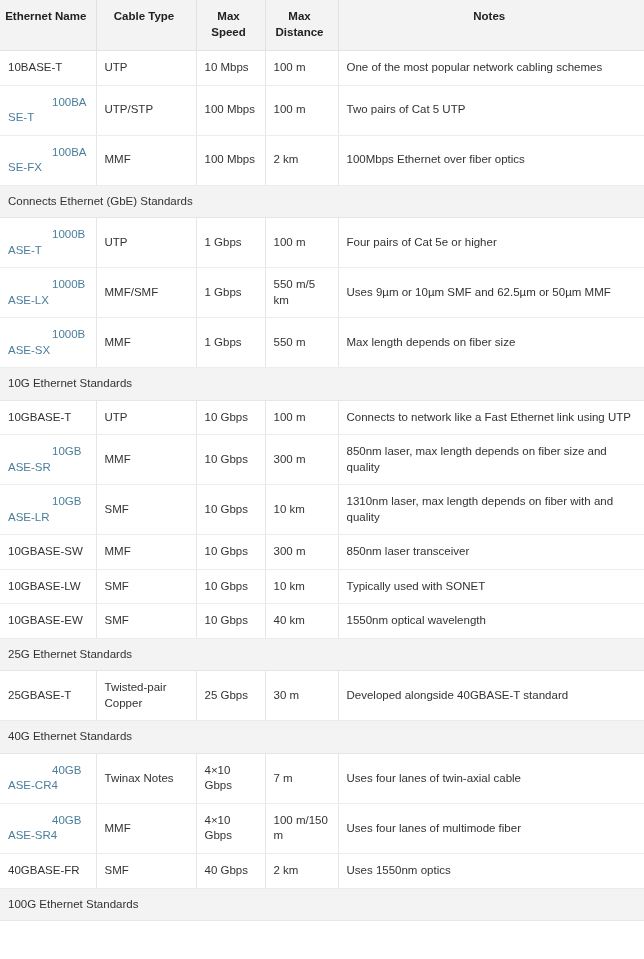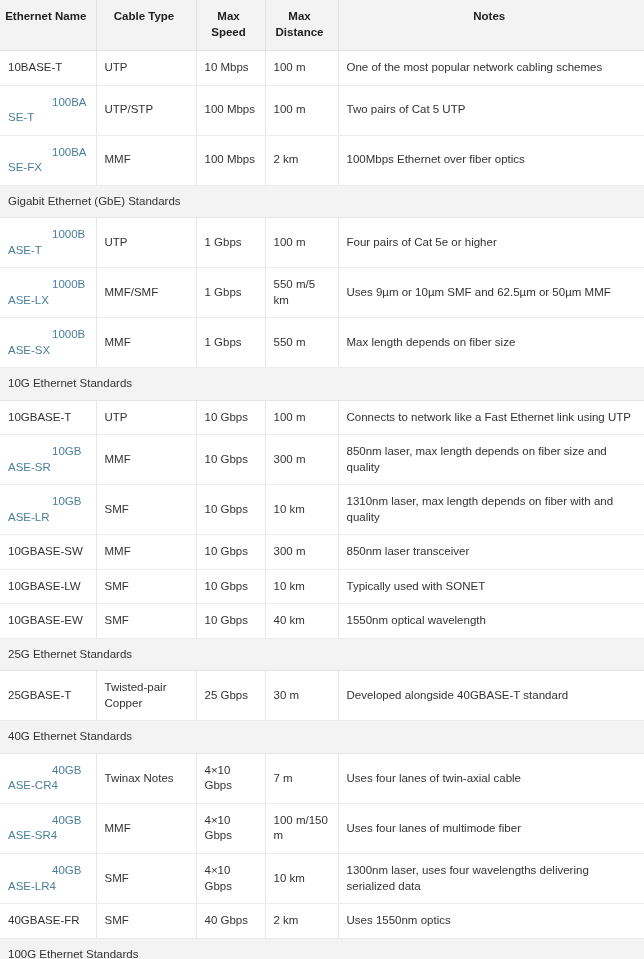--- a/index.html
+++ b/index.html
@@ -113,21 +113,21 @@
           <td>Two pairs of Cat 5 UTP</td>
         </tr>
         <tr>
           <td><a class="std-link" href="#">100BASE-FX</a></td>
           <td>MMF</td>
           <td>100 Mbps</td>
           <td>2 km</td>
           <td>100Mbps Ethernet over fiber optics</td>
         </tr>
         <tr class="section-row">
-          <td colspan="5">Gigabit Ethernet (GbE) Standards</td>
+          <td colspan="5">Connects Ethernet (GbE) Standards</td>
         </tr>
         <tr>
           <td><a class="std-link" href="#">1000BASE-T</a></td>
           <td>UTP</td>
           <td>1 Gbps</td>
           <td>100 m</td>
           <td>Four pairs of Cat 5e or higher</td>
         </tr>
         <tr>
           <td><a class="std-link" href="#">1000BASE-LX</a></td>
@@ -209,27 +209,20 @@
           <td>Uses four lanes of twin-axial cable</td>
         </tr>
         <tr>
           <td><a class="std-link" href="#">40GBASE-SR4</a></td>
           <td>MMF</td>
           <td>4×10 Gbps</td>
           <td>100 m/150 m</td>
           <td>Uses four lanes of multimode fiber</td>
         </tr>
         <tr>
-          <td><a class="std-link" href="#">40GBASE-LR4</a></td>
-          <td>SMF</td>
-          <td>4×10 Gbps</td>
-          <td>10 km</td>
-          <td>1300nm laser, uses four wavelengths delivering serialized data</td>
-        </tr>
-        <tr>
           <td><span class="plain-name">40GBASE-FR</span></td>
           <td>SMF</td>
           <td>40 Gbps</td>
           <td>2 km</td>
           <td>Uses 1550nm optics</td>
         </tr>
         <tr class="section-row">
           <td colspan="5">100G Ethernet Standards</td>
         </tr>
       </tbody>

